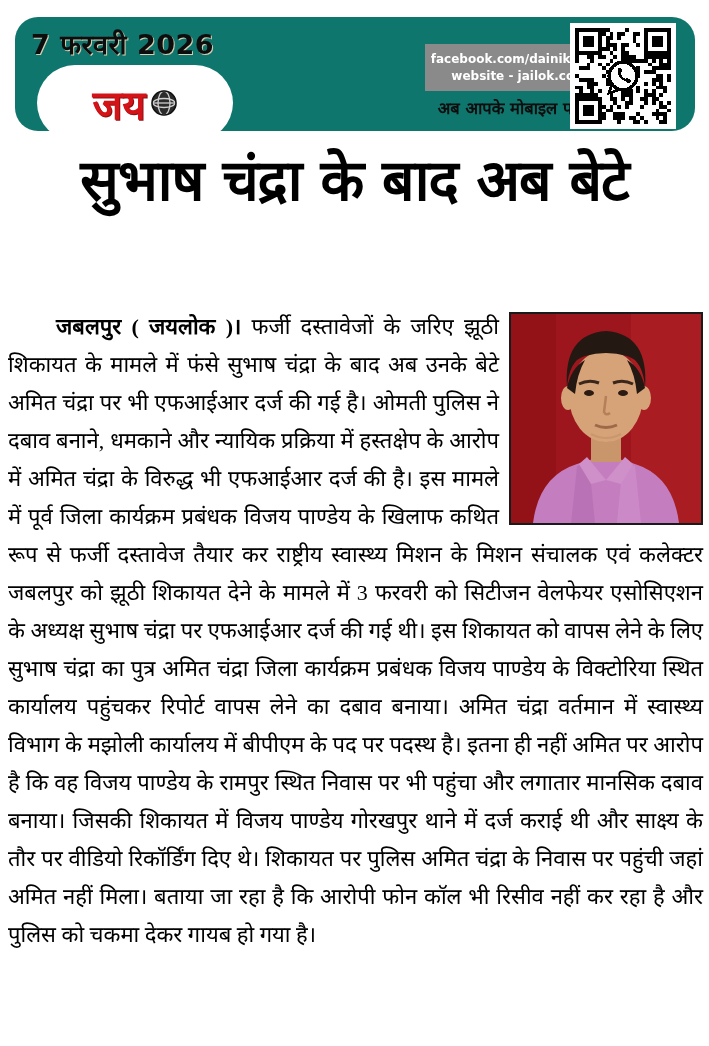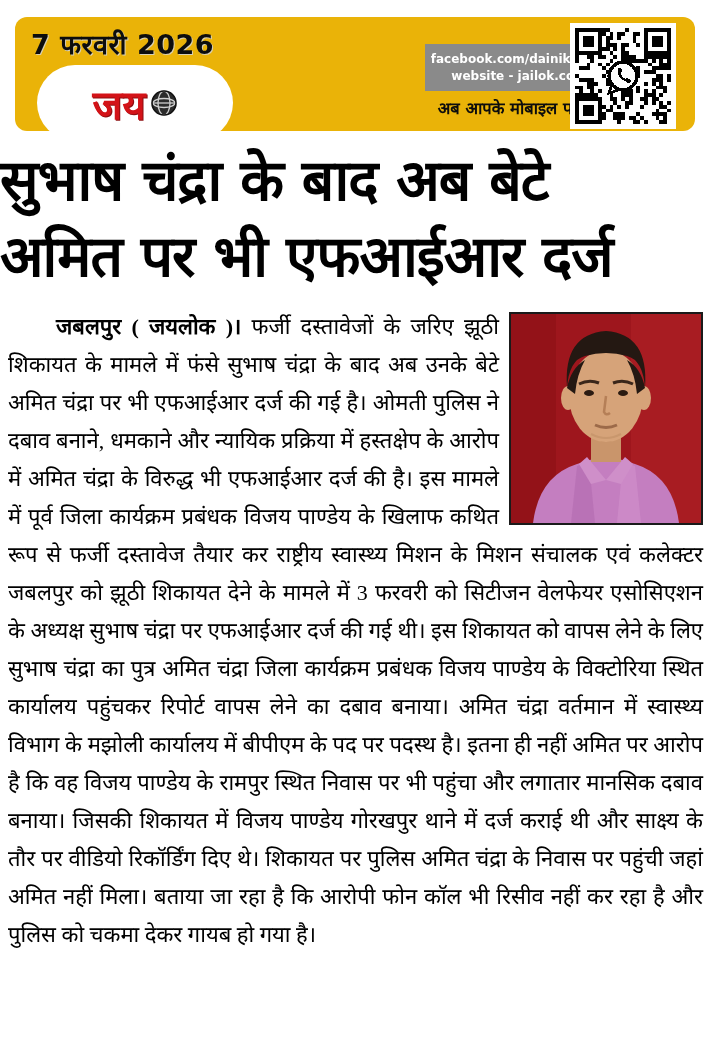--- a/index.html
+++ b/index.html
@@ -9,22 +9,22 @@
     position:relative;
     font-family:"Liberation Serif", serif;
     color:#000;
     overflow:hidden;
   }
 
   
   .masthead {
     position:absolute; left:15px; top:17px;
     width:680px; height:114px;
-    background:#eab308;
-    border-radius:12px;
+    background:#0f766e;
+    border-radius:23px;
   }
   .date {
     position:absolute; left:16px; top:8px;
     font-family:"DejaVu Sans", sans-serif;
     font-weight:bold; font-size:27px; color:#0d0d0d;
     letter-spacing:0.5px;
     text-shadow:1px 1px 0 #d8d0b4;
   }
   .logo-pill {
     position:absolute; left:22px; top:48px;
@@ -62,20 +62,21 @@
     position:absolute; left:555px; top:6px;
     width:106px; height:106px;
     background:#ffffff;
     padding:5px;
   }
   .qr svg { width:100%; height:100%; display:block; }
 
   
   .headline {
     position:absolute; left:0; top:142px; width:709px;
+    text-align:center;
     font-family:"DejaVu Sans", sans-serif;
     font-weight:900; font-size:57px; line-height:1.34;
     color:#000;
     letter-spacing:-1px;
   }
 
   
   .article {
     position:absolute; left:8px; top:308px; width:695px;
   }
@@ -329,21 +330,20 @@
           <path d="M9.6,14.8 L8.8,17 L11.2,16.2 Z" fill="#fff" stroke="#000" stroke-width="0.7"></path>
           <circle cx="12.5" cy="12.5" r="3.6" fill="#fff" stroke="#000" stroke-width="0.9"></circle>
           <path d="M11.2,10.8 q-0.6,1.8 2.4,3.4 q0.8,0.3 1,-0.5 l-0.9,-0.7 l-0.6,0.3 q-1,-0.6 -1.2,-1.5 l0.5,-0.5 l-0.5,-1 q-0.6,-0.1 -0.7,0.5" fill="#000"></path>
         </g>
       </svg>
   </div>
 </div>
 
 <div class="headline">
   <div>सुभाष चंद्रा के बाद अब बेटे</div>
-  <div>अमित पर भी एफआईआर दर्ज</div>
 </div>
 
 <div class="article">
   <div class="photo-wrap">
     <svg viewBox="0 0 190 209">
       <rect x="0" y="0" width="190" height="209" fill="#9e161d"></rect>
       <rect x="120" y="0" width="70" height="209" fill="#ab1f24" opacity="0.75"></rect>
       <rect x="0" y="0" width="45" height="209" fill="#8c1016" opacity="0.6"></rect>
 
       <path d="M22,209 Q28,162 66,150 L95,141 L124,150 Q162,162 168,209 Z" fill="#c47ec0"></path>

